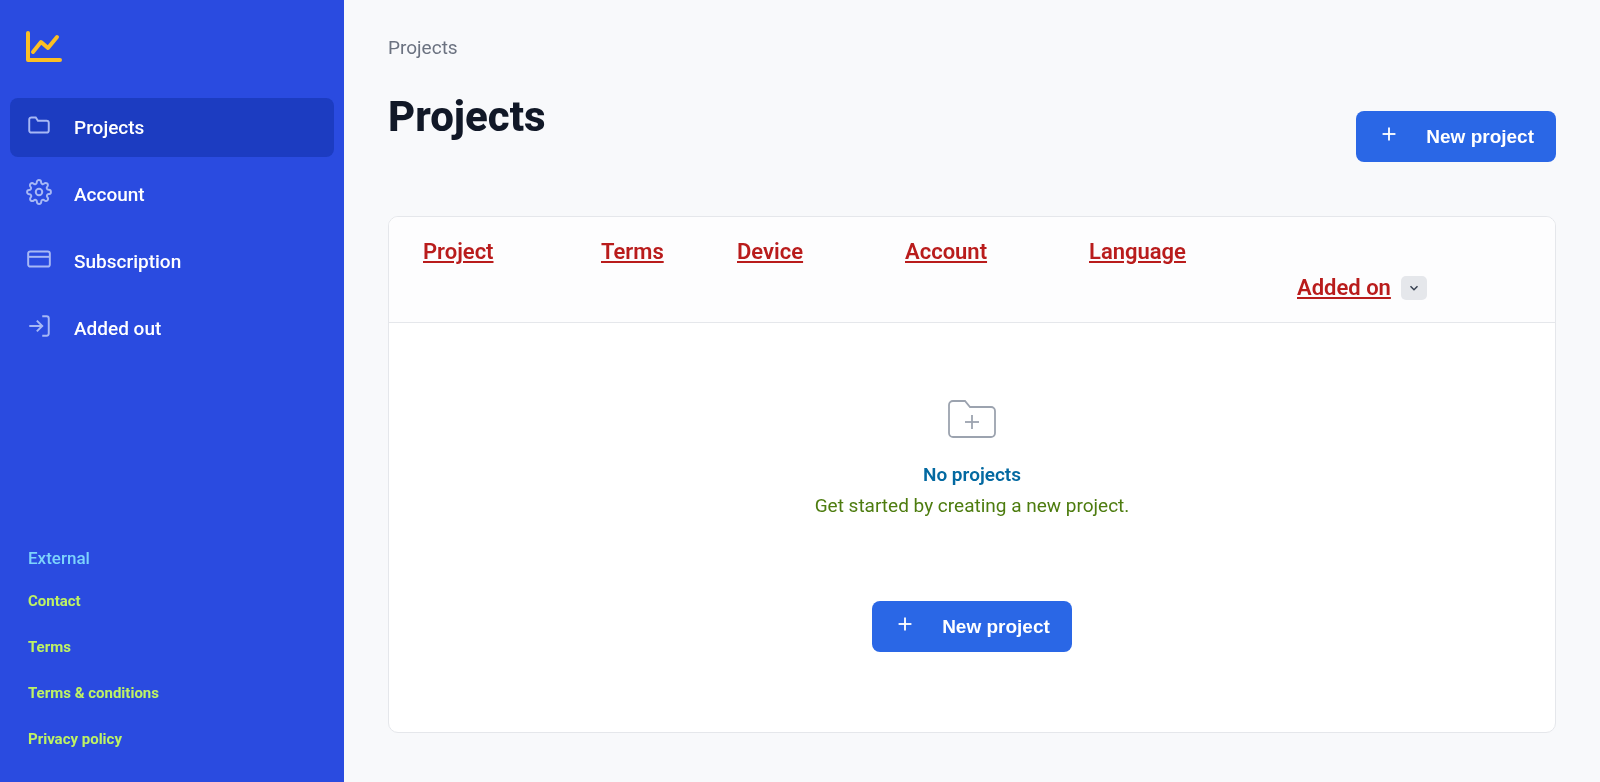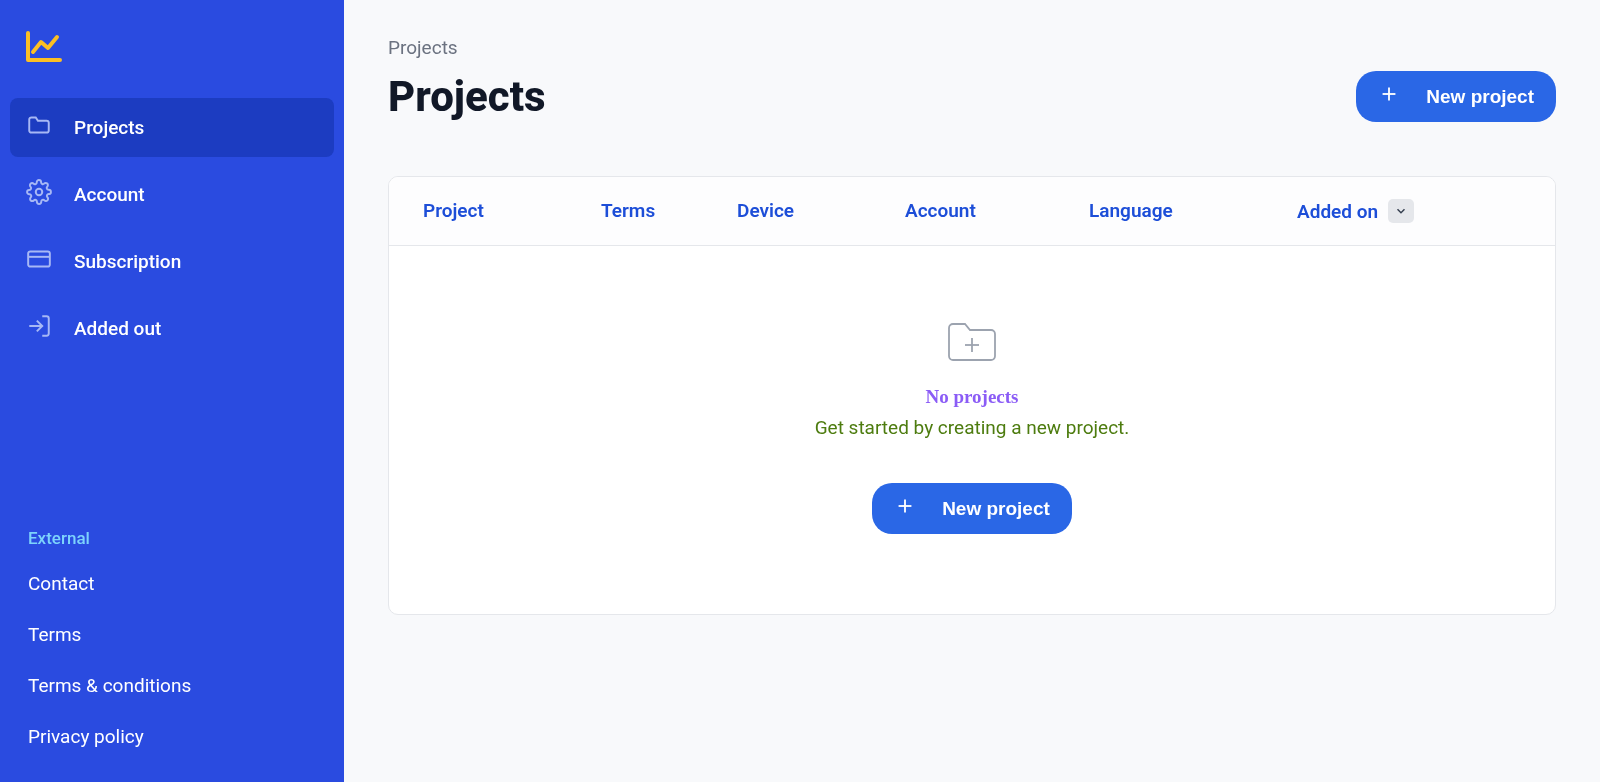--- a/index.html
+++ b/index.html
@@ -51,23 +51,23 @@
     .sidebar-spacer {
       flex: 1;
     }
     .external-header {
       color: #7dd3fc;
       font-size: 17px;
       font-weight: 500;
       padding: 10px 18px;
     }
     .external-link {
-      color: #ffffff;
-      font-size: 19px;
-      font-weight: 400;
+      color: #bef264;
+      font-size: 15px;
+      font-weight: 700;
       padding: 14px 18px;
       cursor: pointer;
     }
     .main {
       flex: 1;
       padding: 36px 44px;
       overflow: auto;
     }
     .breadcrumb {
       color: #6b7280;
@@ -85,25 +85,26 @@
       font-weight: 800;
       color: #111827;
     }
     .btn-primary {
       display: inline-flex;
       align-items: center;
       gap: 26px;
       background: #2a67e6;
       color: #fff;
       border: none;
-      border-radius: 20px;
+      border-radius: 8px;
       padding: 12px 22px;
       font-size: 19px;
       font-weight: 600;
       cursor: pointer;
+      margin-top: 40px;
     }
     .btn-primary svg {
       width: 22px;
       height: 22px;
       stroke: #fff;
       stroke-width: 2;
       fill: none;
     }
     .card {
       background: #fff;
@@ -111,30 +112,31 @@
       border-radius: 10px;
       overflow: hidden;
     }
     .table-header {
       display: flex;
       padding: 22px 34px;
       border-bottom: 1px solid #e5e7eb;
       background: #fdfdfe;
     }
     .th {
-      font-size: 19px;
+      font-size: 22px;
       font-weight: 600;
-      color: #1d4ed8;
+      color: #b91c1c;
+      text-decoration: underline;
     }
     .th.project { width: 178px; }
     .th.site { width: 136px; }
     .th.device { width: 168px; }
     .th.country { width: 184px; }
     .th.language { width: 208px; }
-    .th.added { display: flex; align-items: center; gap: 10px; }
+    .th.added { display: flex; align-items: center; gap: 10px; margin-top: 36px; }
     .sort-badge {
       background: #e5e7eb;
       border-radius: 5px;
       width: 26px;
       height: 24px;
       display: inline-flex;
       align-items: center;
       justify-content: center;
     }
     .sort-badge svg {
@@ -155,23 +157,22 @@
     .empty-icon svg {
       width: 58px;
       height: 50px;
       stroke: #9ca3af;
       stroke-width: 1.8;
       fill: none;
     }
     .empty-title {
       font-size: 19px;
       font-weight: 600;
-      color: #8b5cf6;
+      color: #0369a1;
       margin-bottom: 8px;
-      font-family: Liberation Serif, serif;
     }
     .empty-subtitle {
       font-size: 19px;
       color: #4d7c0f;
       margin-bottom: 44px;
     }
   </style>
 </head>
 <body>
 

